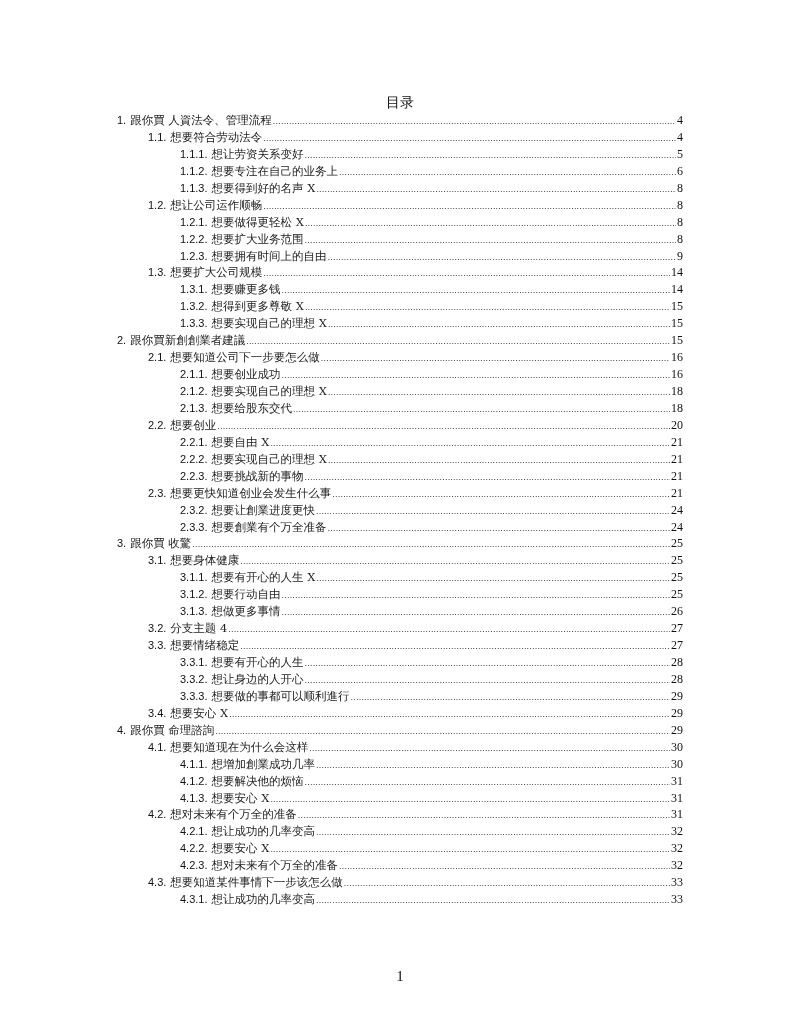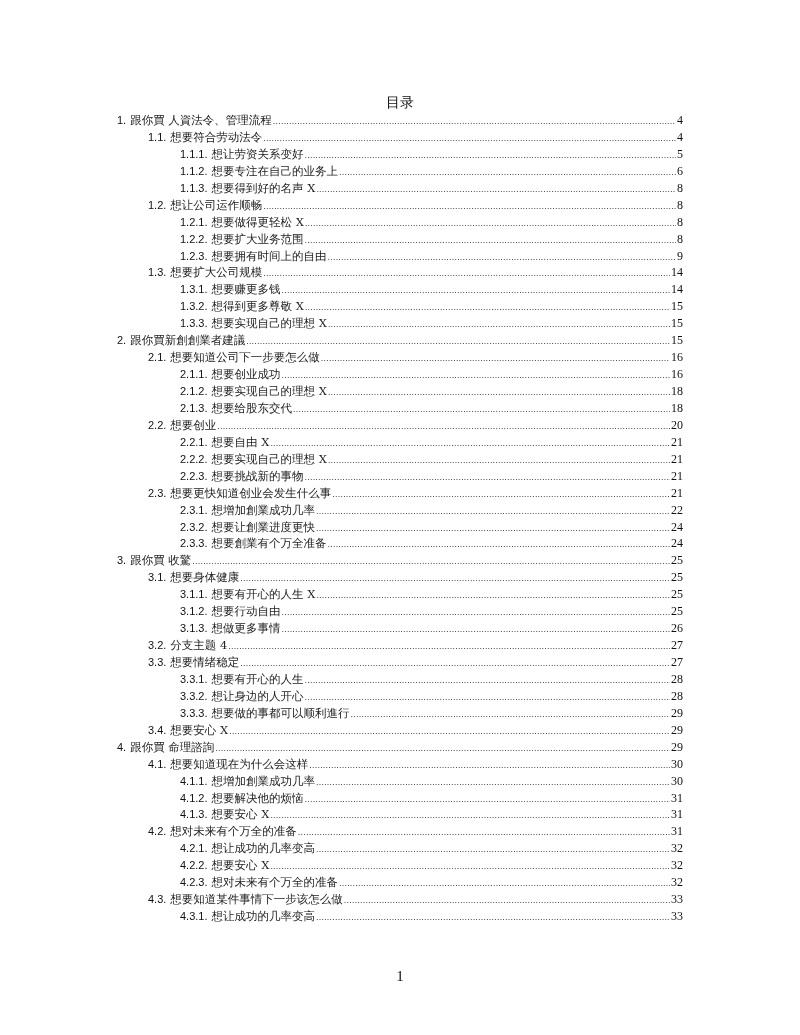--- a/index.html
+++ b/index.html
@@ -161,26 +161,20 @@
         <span class="leader"></span>
         <span class="pg">21</span>
       </li>
       <li class="toc-row l2">
         <span class="num">2.3.</span>
         <span class="lbl">想要更快知道创业会发生什么事</span>
         <span class="leader"></span>
         <span class="pg">21</span>
       </li>
       <li class="toc-row l3">
-        <span class="num">2.3.1.</span>
-        <span class="lbl">想增加創業成功几率</span>
-        <span class="leader"></span>
-        <span class="pg">22</span>
-      </li>
-      <li class="toc-row l3">
         <span class="num">2.3.2.</span>
         <span class="lbl">想要让創業进度更快</span>
         <span class="leader"></span>
         <span class="pg">24</span>
       </li>
       <li class="toc-row l3">
         <span class="num">2.3.3.</span>
         <span class="lbl">想要創業有个万全准备</span>
         <span class="leader"></span>
         <span class="pg">24</span>

